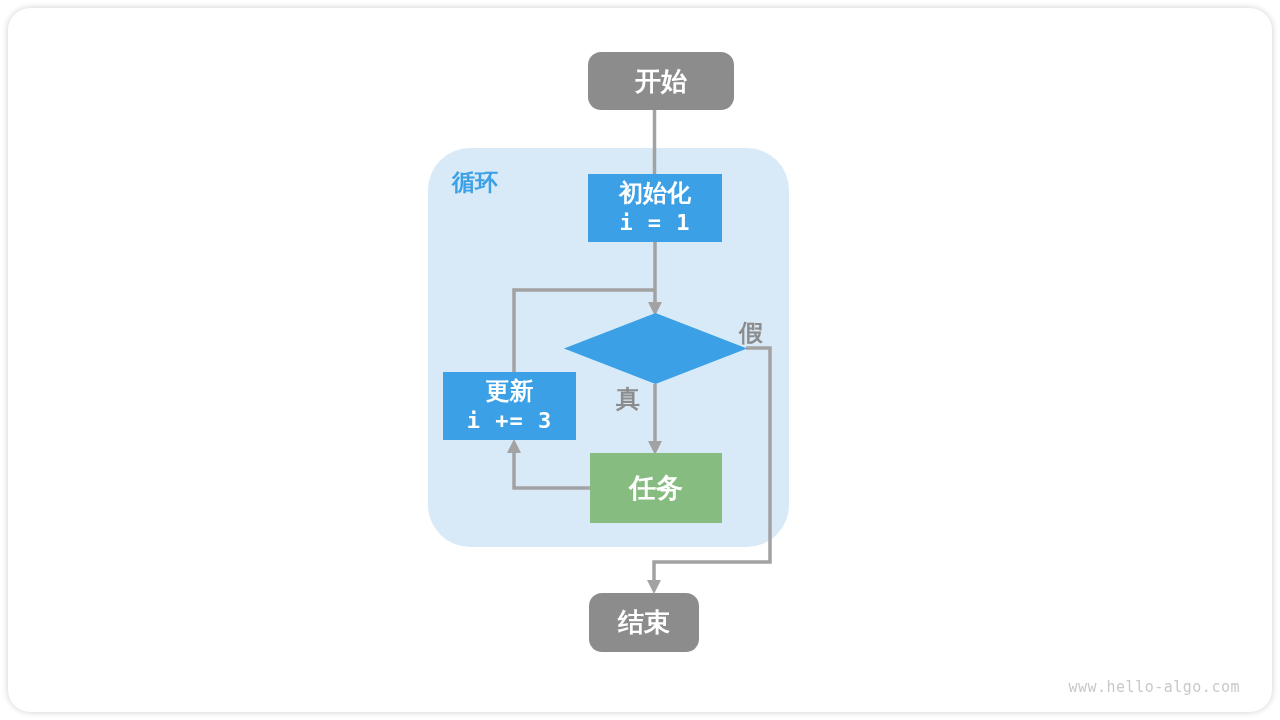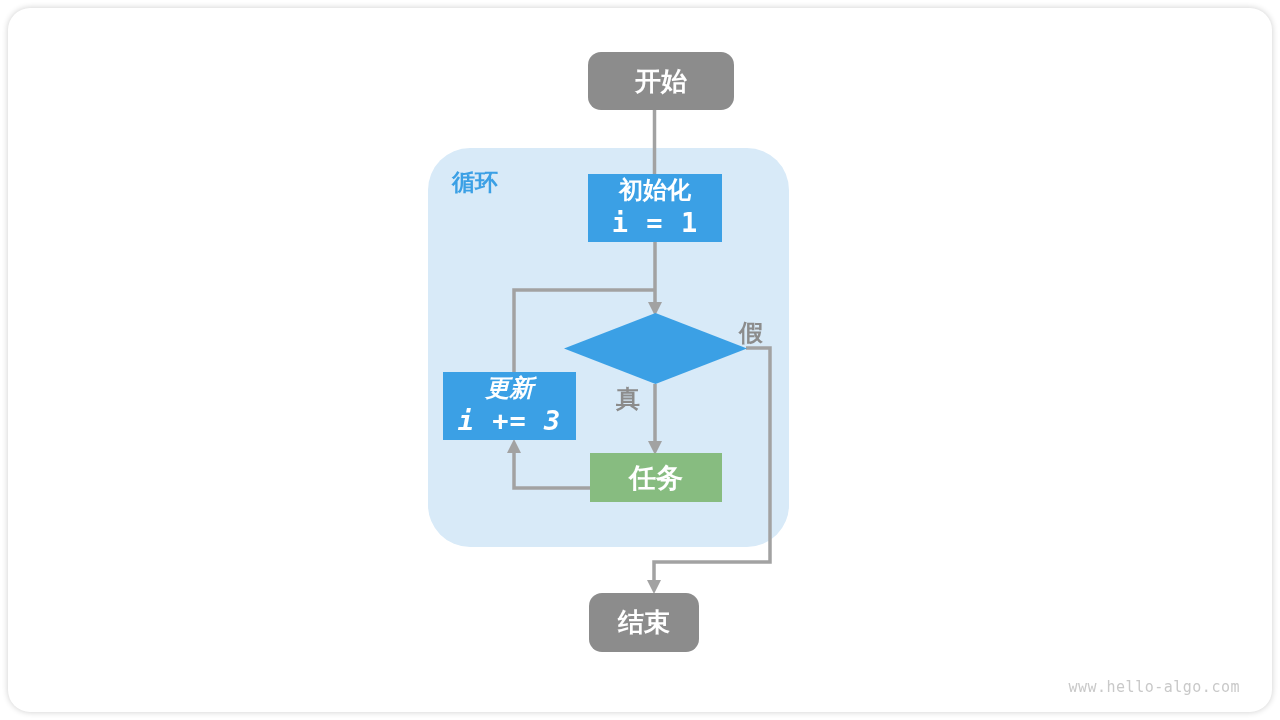--- a/index.html
+++ b/index.html
@@ -59,26 +59,26 @@
     background: var(--node-blue);
     font-size: 24px;
     line-height: 1.2;
   }
   .node-task {
     background: var(--node-green);
     font-size: 27px;
   }
   .node-start { left: 588px; top: 52px;  width: 146px; height: 58px; }
   .node-init  { left: 588px; top: 174px; width: 134px; height: 68px; }
-  .node-update{ left: 443px; top: 372px; width: 133px; height: 68px; font-style: italic; }
-  .node-task-box { left: 590px; top: 453px; width: 132px; height: 49px; }
+  .node-update{ left: 443px; top: 372px; width: 133px; height: 68px; }
+  .node-task-box { left: 590px; top: 453px; width: 132px; height: 70px; }
   .node-end   { left: 589px; top: 593px; width: 110px; height: 59px; }
   .code-line {
     font-family: "DejaVu Sans Mono", monospace;
-    font-size: 27px;
+    font-size: 22px;
     font-weight: 700;
     letter-spacing: 1px;
     margin-top: 2px;
   }
   .diamond-label {
     position: absolute;
     left: 564px; top: 313px;
     width: 183px; height: 71px;
     z-index: 3;
     display: flex;

